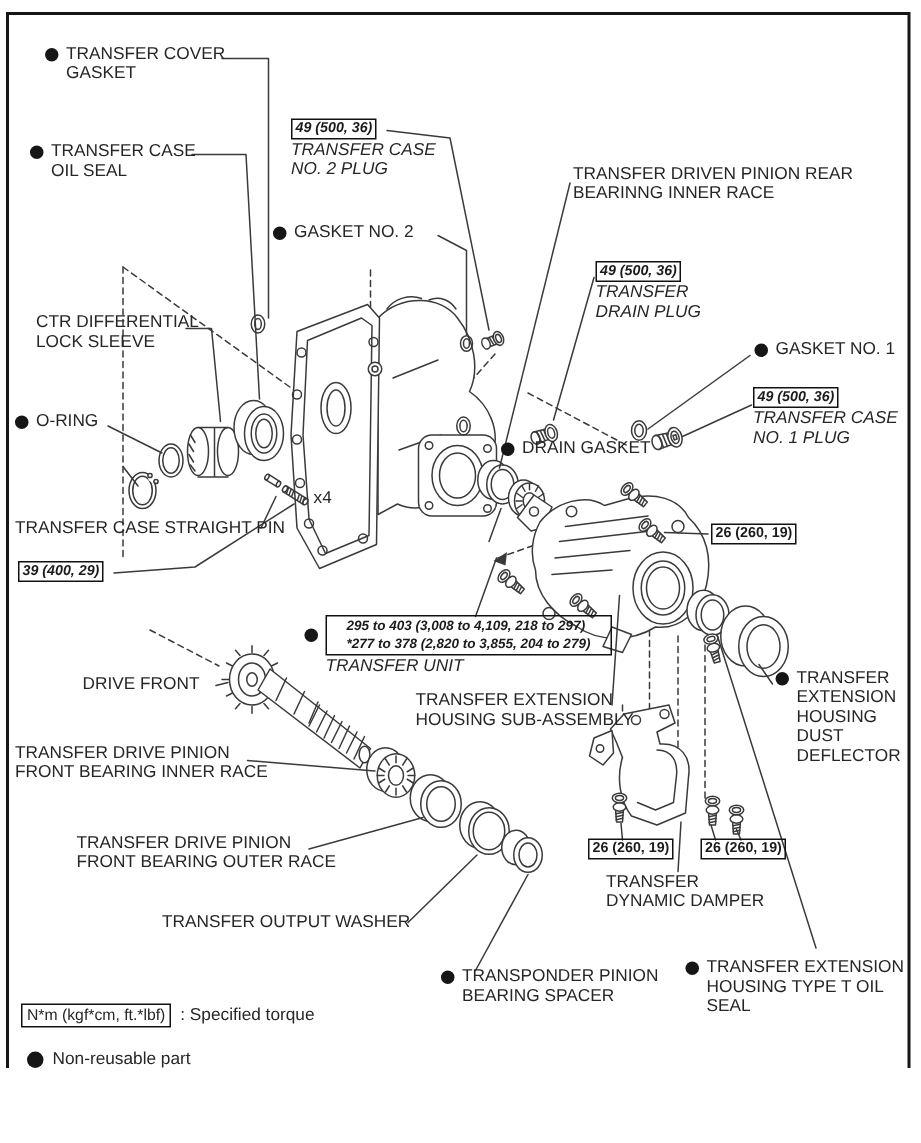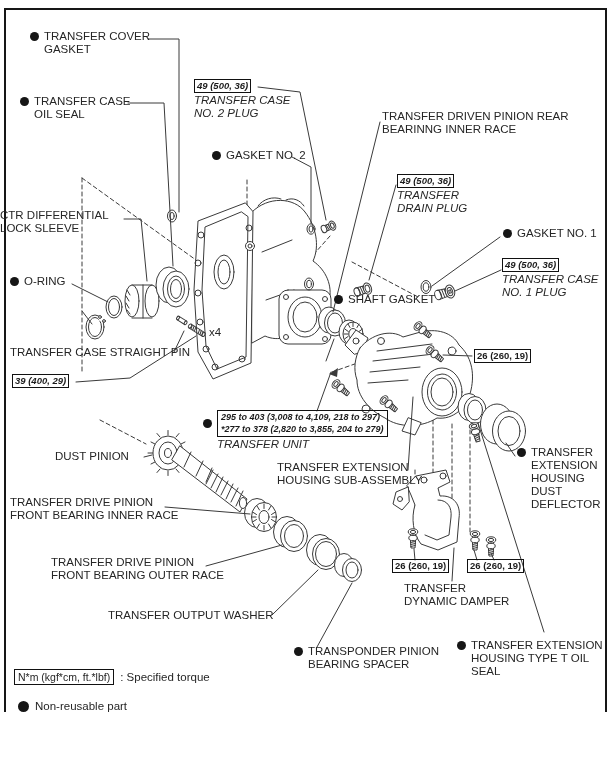--- a/index.html
+++ b/index.html
@@ -8,21 +8,21 @@
   .frame{position:absolute;left:4px;top:8px;width:603px;height:741px;
          border:2px solid #161616;box-sizing:border-box;}
   svg.art{position:absolute;left:0;top:0;}
   .lbl{position:absolute;display:flex;gap:5px;font-size:11.5px;line-height:13px;color:#262626;}
   .lbl .txt{white-space:pre-line;}
   .dot{flex:none;width:9px;height:9px;border-radius:50%;background:#161616;margin-top:1.5px;}
   .dot.lg{width:11px;height:11px;margin-top:1px;}
   .col{display:flex;flex-direction:column;align-items:flex-start;gap:1px;font-style:italic;}
   .tq{display:inline-block;border:1.4px solid #111;padding:0 2px;font-weight:700;
       font-size:9.5px;line-height:11.5px;white-space:pre-line;color:#1b1b1b;}
-  .tq.large{font-size:9px;padding:1px 3px;}
+  .tq.large{font-size:9px;padding:1px 13px;}
   .tq2{display:inline-block;border:1.2px solid #111;padding:0 3px;font-size:10.5px;line-height:14px;}
   .legend-row{position:absolute;display:flex;align-items:center;gap:6px;font-size:11.5px;color:#262626;}
   .corner-p{position:absolute;font-size:9px;font-weight:700;color:#222;}
   .fig-code{position:absolute;font-size:7px;color:#8a8a8a;letter-spacing:.3px;}
 </style>
 </head>
 <body>
 
 <div class="page">
   <div class="frame"></div>
@@ -285,57 +285,57 @@
     <span class="txt">TRANSFER CASE
 OIL SEAL</span>
   </div>
   <div class="lbl" style="left:194px;top:79px">
     <span class="col">
       <span class="tq">49 (500, 36)</span>
       <span class="txt">TRANSFER CASE
 NO. 2 PLUG</span>
     </span>
   </div>
-  <div class="lbl" style="left:212px;top:149px">
+  <div class="lbl" style="left:182px;top:149px">
     <span class="dot"></span>
     <span class="txt">GASKET NO. 2</span>
   </div>
   <div class="lbl" style="left:382px;top:110px">
     <span class="txt">TRANSFER DRIVEN PINION REAR
 BEARINNG INNER RACE</span>
   </div>
   <div class="lbl" style="left:397px;top:174px">
     <span class="col">
       <span class="tq">49 (500, 36)</span>
       <span class="txt">TRANSFER
 DRAIN PLUG</span>
     </span>
   </div>
-  <div class="lbl" style="left:0;top:209px">
+  <div class="lbl" style="left:24px;top:209px">
     <span class="txt">CTR DIFFERENTIAL
 LOCK SLEEVE</span>
   </div>
   <div class="lbl" style="left:503px;top:227px">
     <span class="dot"></span>
     <span class="txt">GASKET NO. 1</span>
   </div>
   <div class="lbl" style="left:502px;top:258px">
     <span class="col">
       <span class="tq">49 (500, 36)</span>
       <span class="txt">TRANSFER CASE
 NO. 1 PLUG</span>
     </span>
   </div>
   <div class="lbl" style="left:10px;top:275px">
     <span class="dot"></span>
     <span class="txt">O-RING</span>
   </div>
   <div class="lbl" style="left:334px;top:293px">
     <span class="dot"></span>
-    <span class="txt">SHAFT GASKET</span>
+    <span class="txt">DRAIN GASKET</span>
   </div>
   <div class="lbl" style="left:10px;top:346px">
     <span class="txt">TRANSFER CASE STRAIGHT PIN</span>
   </div>
   <div class="lbl" style="left:209px;top:326px">
     <span class="txt">x4</span>
   </div>
   <div class="lbl" style="left:474px;top:349px">
     <span class="tq">26 (260, 19)</span>
   </div>
@@ -346,21 +346,21 @@
   </div>
   <div class="lbl" style="left:203px;top:410px">
     <span class="dot" style="margin-top:9px"></span>
     <span class="col">
       <span class="tq large">295 to 403 (3,008 to 4,109, 218 to 297)
 *277 to 378 (2,820 to 3,855, 204 to 279)</span>
       <span class="txt">TRANSFER UNIT</span>
     </span>
   </div>
   <div class="lbl" style="left:55px;top:450px">
-    <span class="txt">DUST PINION</span>
+    <span class="txt">DRIVE FRONT</span>
   </div>
   <div class="lbl" style="left:277px;top:461px">
     <span class="txt">TRANSFER EXTENSION
 HOUSING SUB-ASSEMBLY</span>
   </div>
   <div class="lbl" style="left:517px;top:446px">
     <span class="dot"></span>
     <span class="txt">TRANSFER
 EXTENSION
 HOUSING DUST

